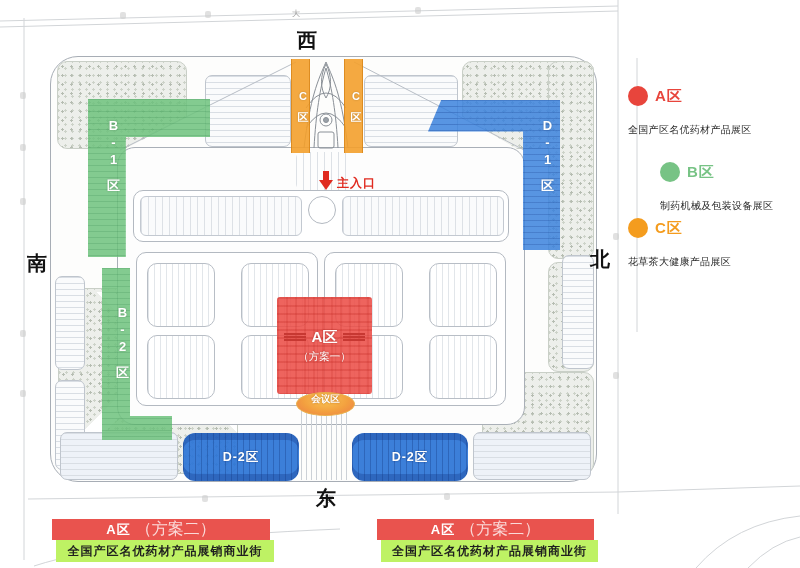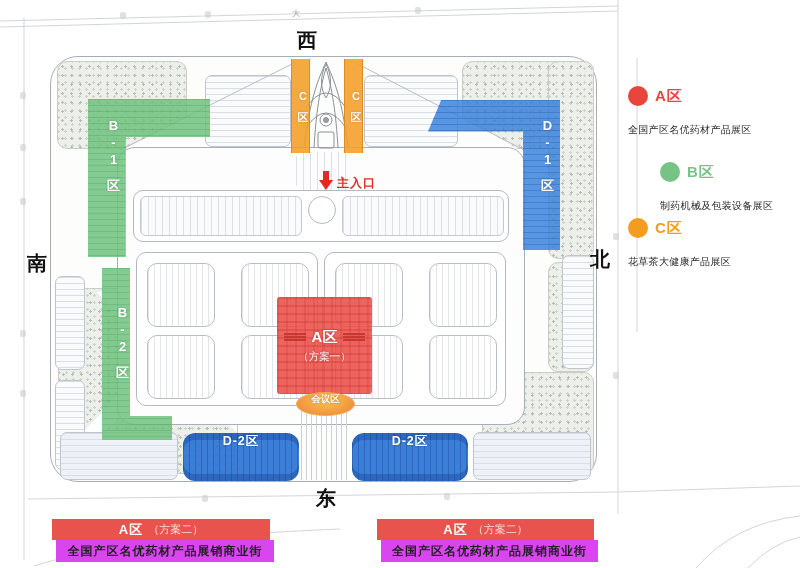--- a/index.html
+++ b/index.html
@@ -38,21 +38,21 @@
   .zone-green{background-color:rgba(109,194,125,0.85);
      background-image:repeating-linear-gradient(180deg,rgba(25,110,55,0.16) 0 1px,rgba(0,0,0,0) 1px 6px);}
   .zone-blue{background-color:rgba(59,130,221,0.85);
      background-image:repeating-linear-gradient(180deg,rgba(12,48,128,0.22) 0 1px,rgba(0,0,0,0) 1px 6px);}
   .zone-orange{background-color:rgba(243,160,44,0.9);border-left:1px solid rgba(205,122,12,.6);
      border-right:1px solid rgba(205,122,12,.6);}
   .zone-red{background-color:rgba(235,77,70,0.87);border-radius:3px;
      background-image:repeating-linear-gradient(180deg,rgba(185,28,22,0.22) 0 2px,rgba(0,0,0,0) 2px 8px),
        repeating-linear-gradient(90deg,rgba(185,28,22,0.15) 0 2px,rgba(0,0,0,0) 2px 9px);
      display:flex;flex-direction:column;align-items:center;justify-content:center;gap:3px;}
-  .d2{border-radius:12px;background-color:rgba(43,116,214,0.92);z-index:5;display:flex;align-items:flex-start;justify-content:center;
+  .d2{border-radius:12px;background-color:rgba(43,116,214,0.92);z-index:5;display:flex;align-items:center;justify-content:center;
      background-image:repeating-linear-gradient(90deg,rgba(10,40,110,0.28) 0 1px,rgba(0,0,0,0) 1px 6px);
      box-shadow:inset 0 7px 0 rgba(15,50,130,.30), inset 0 -7px 0 rgba(15,50,130,.30);}
   .d2 .lbl{color:#fff;font-weight:bold;font-size:12.5px;letter-spacing:1px;text-shadow:0 0 2px rgba(0,30,90,.6);}
 
   .vlabel{writing-mode:vertical-rl;text-orientation:upright;color:#ffffff;font-weight:bold;
      font-size:13px;letter-spacing:2px;z-index:6;line-height:1;text-shadow:0 0 2px rgba(0,0,0,.25);}
   .vlabel.small{font-size:11px;letter-spacing:1px;}
 
   .conf{left:296px;top:392px;width:57px;height:22px;border-radius:50%;z-index:6;
      background:radial-gradient(ellipse at 50% 30%,#f9c653 0%,#f3a03f 55%,#ec7e47 100%);
@@ -73,22 +73,22 @@
   .dot{width:20px;height:20px;border-radius:50%;flex:0 0 auto;}
   .dot-a{background:#e8453c;} .dot-b{background:#77c385;} .dot-c{background:#f49c1e;} .dot-d{background:#3b82dd;}
   .legend-label{font-size:15px;font-weight:bold;letter-spacing:1px;}
   .lab-a{color:#e8453c;} .lab-b{color:#77c385;} .lab-c{color:#f49c1e;} .lab-d{color:#3b82dd;}
   .legend-desc{margin-top:17px;font-size:10px;font-weight:normal;color:#2b2b2b;letter-spacing:.3px;}
   .legend-line{margin-top:2px;font-size:11.5px;font-weight:500;color:#3a3a3a;}
 
   
   .banner-red{z-index:7;background:#e9534e;display:flex;align-items:center;justify-content:center;gap:5px;}
   .banner-red .t{color:#fff;font-weight:bold;font-size:13px;letter-spacing:1px;}
-  .banner-red .s{color:rgba(255,255,255,.78);font-size:11px;}
-  .banner-gray{z-index:7;background:#d946ef;display:flex;align-items:center;justify-content:center;}
+  .banner-red .s{color:rgba(255,255,255,.78);font-size:16px;}
+  .banner-gray{z-index:7;background:#bef264;display:flex;align-items:center;justify-content:center;}
   .banner-gray .d{color:#1f1f1f;font-weight:bold;font-size:12px;letter-spacing:1px;}
 
   .smudge{position:absolute;width:6px;height:7px;background:#c9c9c9;opacity:.55;border-radius:2px;z-index:1;}
   .roadchar{position:absolute;font-size:8px;color:#9a9a9a;z-index:1;}
 </style>
 </head>
 <body>
 
 <div id="root">
 

